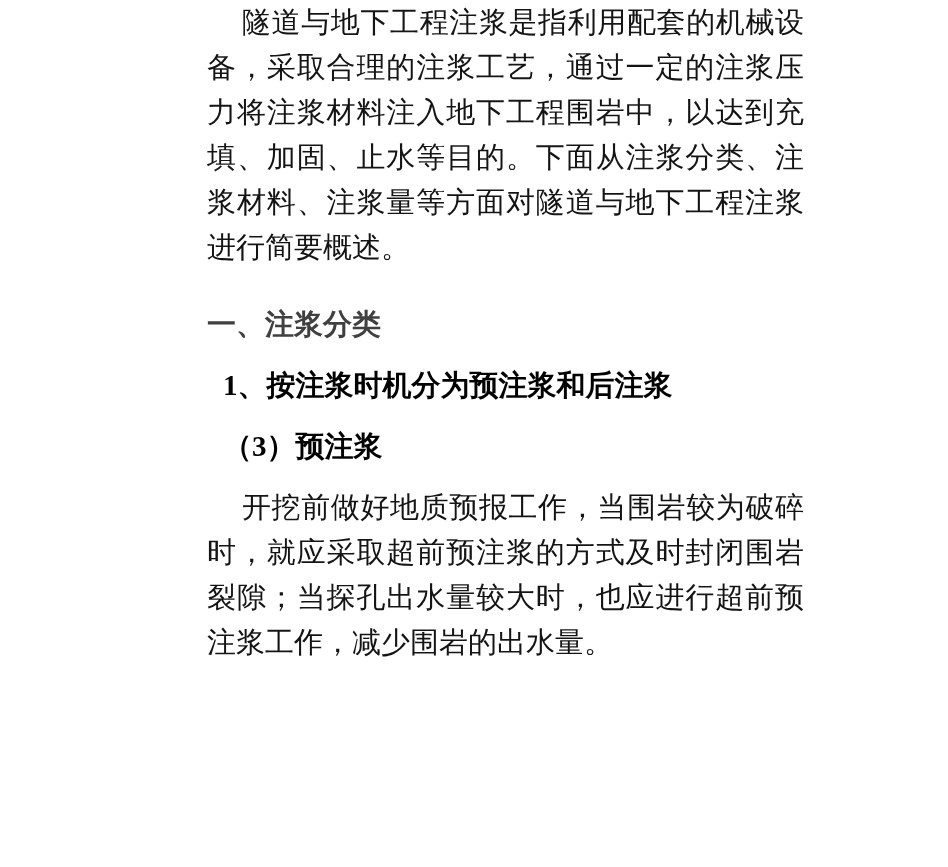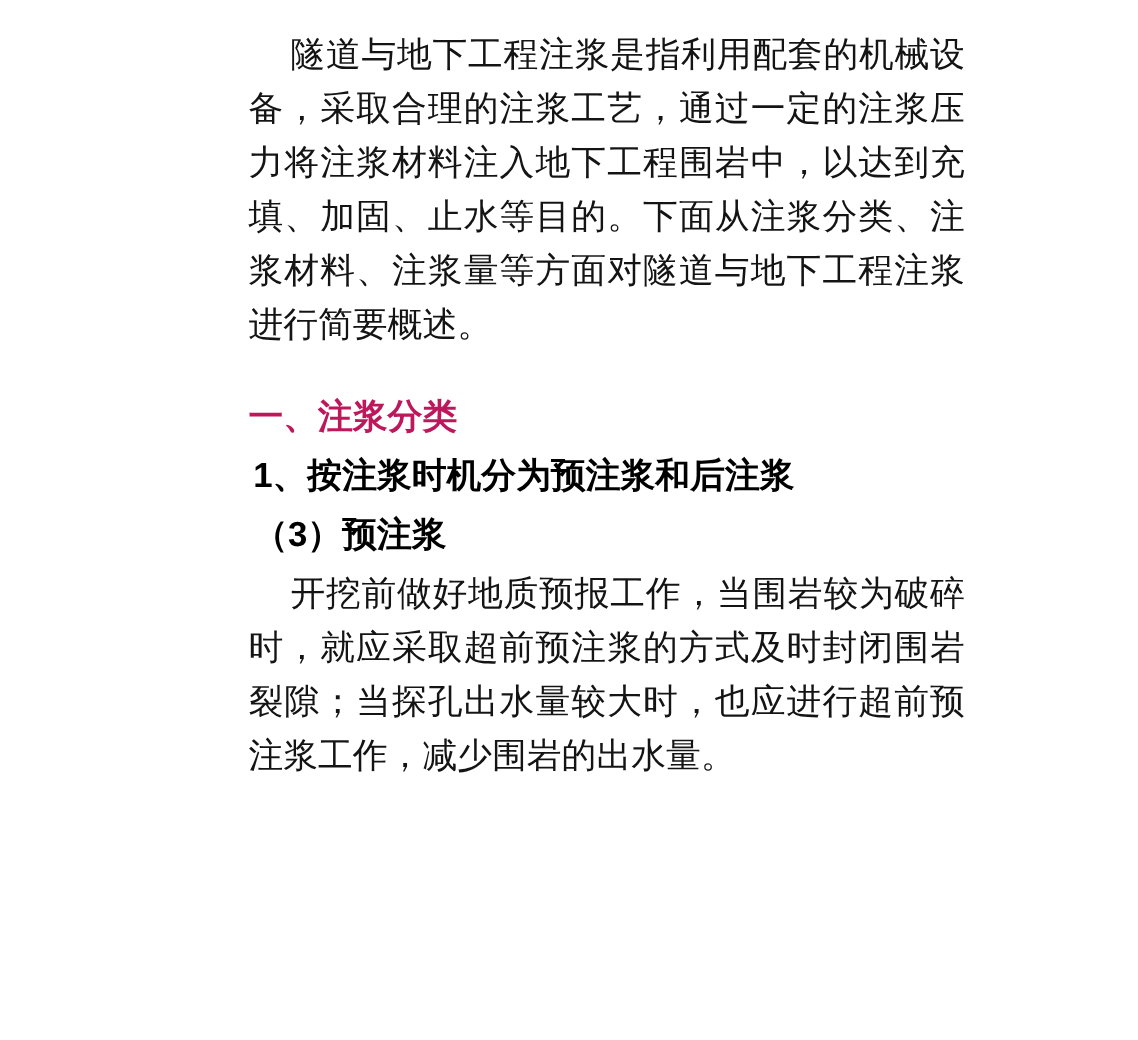--- a/index.html
+++ b/index.html
@@ -8,44 +8,45 @@
   }
   body {
     width: 948px;
     height: 867px;
     background: #ffffff;
     overflow: hidden;
   }
   .article {
     margin-left: 207px;
     width: 597px;
-    padding-top: 24px;
+    padding-top: 0;
     font-family: "Liberation Sans", sans-serif;
     font-size: 29px;
     line-height: 45px;
     color: #141414;
     text-align: justify;
   }
   .para {
     margin: 0;
     text-indent: 35px;
   }
   .h-section {
     margin: 32px 0 0 0;
     font-size: 29px;
     line-height: 45px;
     font-weight: 700;
-    color: #be185d;
+    color: #404040;
   }
   .h-sub, .h-item {
-    margin: 4px;
+    margin: 16px;
     font-size: 29px;
     line-height: 45px;
     font-weight: 700;
     color: #000000;
+    font-family: Liberation Serif, serif;
   }
 </style>
 </head>
 <body>
 
 <div class="article">
   <p class="para">隧道与地下工程注浆是指利用配套的机械设备，采取合理的注浆工艺，通过一定的注浆压力将注浆材料注入地下工程围岩中，以达到充填、加固、止水等目的。下面从注浆分类、注浆材料、注浆量等方面对隧道与地下工程注浆进行简要概述。</p>
 
   <h2 class="h-section">一、注浆分类</h2>
 

